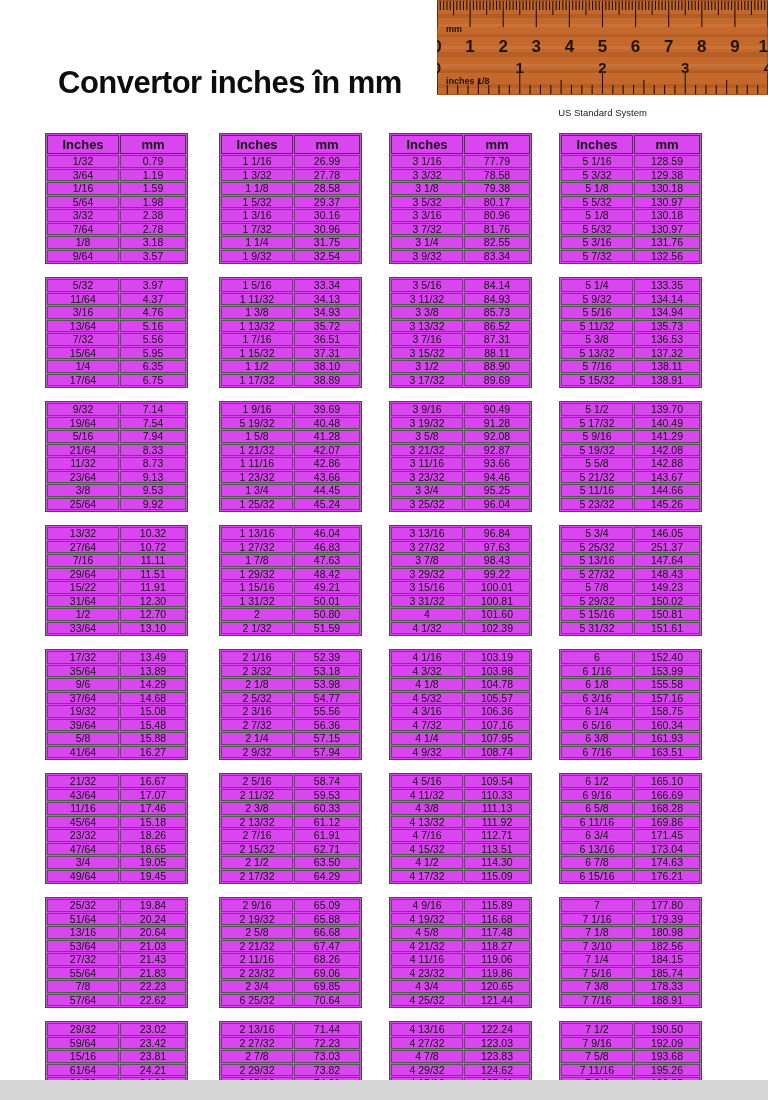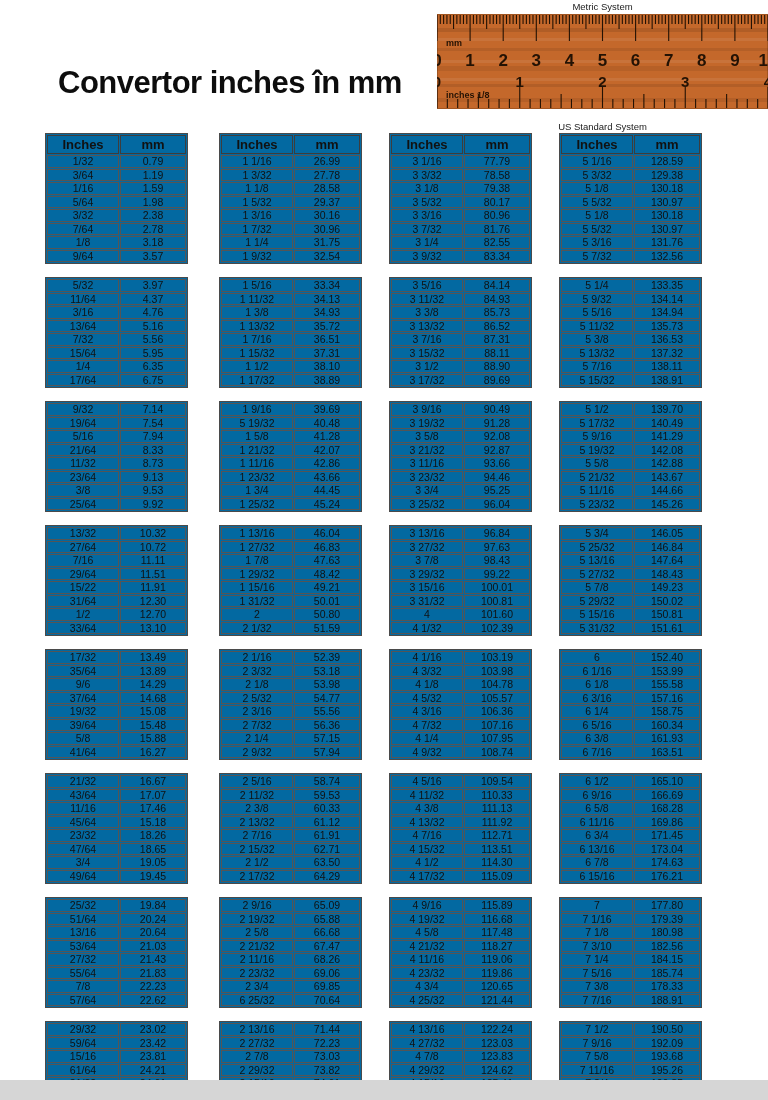--- a/index.html
+++ b/index.html
@@ -21,21 +21,21 @@
   .ruler-svg{display:block;width:331px;height:95px;}
   
   #columns{position:absolute;left:0;top:133px;width:768px;}
   .table-column{position:absolute;top:0;width:140px;}
   .table-column.c0{left:45px;}
   .table-column.c1{left:219px;}
   .table-column.c2{left:389px;}
   .table-column.c3{left:559px;}
   table.conv-table{
     border-collapse:separate;border-spacing:1px;
-    border:1px solid #4a4a4a;background:#0369a1;
+    border:1px solid #4a4a4a;background:#d946ef;
     margin:0 0 13px 0;width:140px;table-layout:fixed;
   }
   table.conv-table th{
     border:1px solid #3d3d3d;font-size:13px;font-weight:bold;
     text-align:center;padding:1px 0;height:14px;color:#111;
   }
   table.conv-table td{
     border:1px solid #555;font-size:10.5px;text-align:center;
     padding:0;height:10.5px;line-height:10.5px;color:#111;
     overflow:hidden;white-space:nowrap;
@@ -47,21 +47,20 @@
   .bottom-strip{
     position:absolute;left:0;bottom:0;width:768px;height:20px;background:#d6d6d6;
   }
 </style>
 </head>
 <body>
 
 <h1 class="page-title">Convertor inches în mm</h1>
 
 <div class="ruler-wrap">
-  <div class="ruler-caption">Metric System</div>
   <svg class="ruler-svg" id="ruler-svg" viewBox="0 0 331 95" aria-hidden="true">
       <rect x="0" y="0" width="331" height="95" fill="#c4682b" stroke="#7e4318" stroke-width="1"></rect>
       <rect x="0" y="14" width="331" height="4" fill="#000000" opacity="0.1"></rect>
       <rect x="0" y="34" width="331" height="3" fill="#000000" opacity="0.08"></rect>
       <rect x="0" y="52" width="331" height="5" fill="#000000" opacity="0.07"></rect>
       <rect x="0" y="70" width="331" height="3" fill="#000000" opacity="0.09"></rect>
       <rect x="0" y="84" width="331" height="4" fill="#000000" opacity="0.08"></rect>
       <rect x="0" y="24" width="331" height="3" fill="#ffffff" opacity="0.08"></rect>
       <rect x="0" y="46" width="331" height="3" fill="#ffffff" opacity="0.08"></rect>
       <rect x="0" y="64" width="331" height="3" fill="#ffffff" opacity="0.08"></rect>
@@ -1202,21 +1201,21 @@
         </tbody>
       </table>
       <table class="conv-table">
         <tbody>
           <tr>
             <td class="col-in">5 3/4</td>
             <td class="col-mm">146.05</td>
           </tr>
           <tr>
             <td class="col-in">5 25/32</td>
-            <td class="col-mm">146.84</td>
+            <td class="col-mm">251.37</td>
           </tr>
           <tr>
             <td class="col-in">5 13/16</td>
             <td class="col-mm">147.64</td>
           </tr>
           <tr>
             <td class="col-in">5 27/32</td>
             <td class="col-mm">148.43</td>
           </tr>
           <tr>

